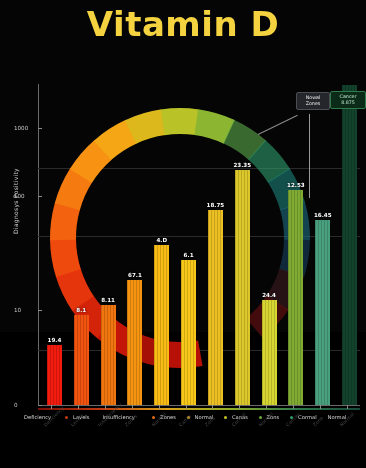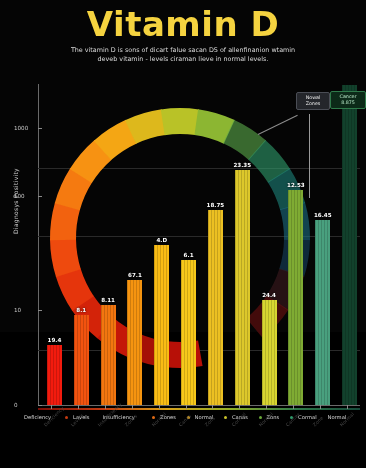--- a/index.html
+++ b/index.html
@@ -61,21 +61,20 @@
 
   .sep{position:absolute;left:38px;top:408px;width:322px;height:1.5px;
        background:linear-gradient(90deg,#7a0d06,#c23a10,#d8a21a,#8fae2a,#2f7a4a,#17493a);}
 </style>
 </head>
 <body>
 
 <div id="root">
 
   <div class="title">Vitamin D</div>
-  <div class="subtitle">The vitamin D is sons of dicart falue sacan DS of allenfinanion wtamin deveb vitamin - levels ciraman lieve in normal levels.</div>
 
   <div class="axis-v"></div>
   <div class="axis-h"></div>
   <div class="sep"></div>
 
   <div class="plot">
     <div class="ylabel">Diagnosys Positivity</div>
   </div>
 
   <div id="yticks">

